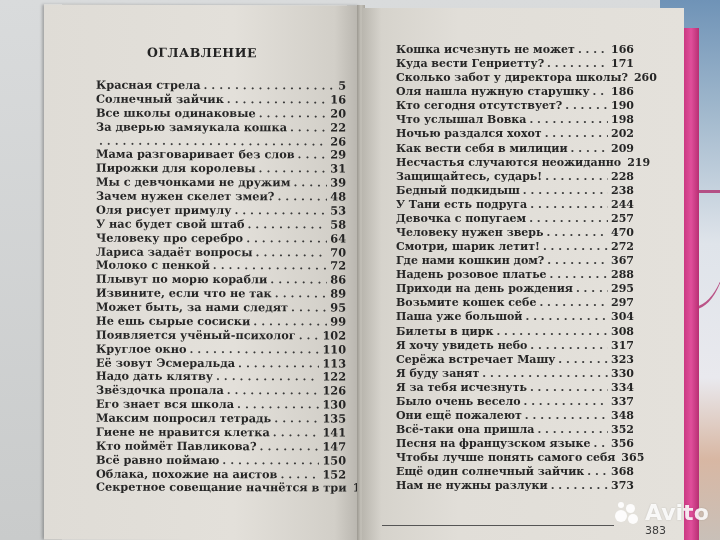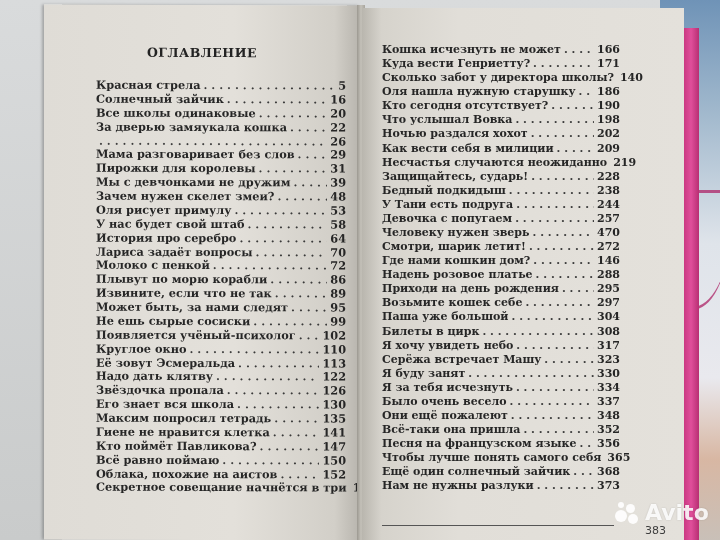--- a/index.html
+++ b/index.html
@@ -43,21 +43,21 @@
   .gutter {
     position:absolute; left:357px; top:5px; width:8px; height:535px;
     background: linear-gradient(90deg, #9c9991, #c4c1b9, #a8a59d);
   }
   .title {
     position:absolute; left:0; width:316px; top:40px; text-align:center;
     font-size:12.5px; font-weight:bold; letter-spacing:0.5px; color:#232323;
   }
   .toc { position:absolute; list-style:none; }
   .toc-left { left:52px; top:73px; width:250px; }
-  .toc-right { left:20px; top:35px; width:238px; }
+  .toc-right { left:34px; top:35px; width:238px; }
   .toc li {
     display:flex; align-items:baseline; height:13.88px;
     font-size:11.3px; color:#262626; white-space:nowrap;
     font-family: "DejaVu Serif", serif; font-weight:600;
   }
   .toc-right li { height:14.08px; font-size:11px; }
   .toc li .t { flex:0 0 auto; }
   .toc li .dots {
     flex:1 1 auto; overflow:hidden; margin:0 3px; color:#3a3a3a;
     letter-spacing:2px; font-weight:bold;
@@ -143,21 +143,21 @@
           <span class="t">Оля рисует примулу</span>
           <span class="dots"></span>
           <span class="p">53</span>
         </li>
         <li>
           <span class="t">У нас будет свой штаб</span>
           <span class="dots"></span>
           <span class="p">58</span>
         </li>
         <li>
-          <span class="t">История про серебро</span>
+          <span class="t">Человеку про серебро</span>
           <span class="dots"></span>
           <span class="p">64</span>
         </li>
         <li>
           <span class="t">Лариса задаёт вопросы</span>
           <span class="dots"></span>
           <span class="p">70</span>
         </li>
         <li>
           <span class="t">Молоко с пенкой</span>
@@ -257,21 +257,21 @@
           <span class="p">166</span>
         </li>
         <li>
           <span class="t">Куда вести Генриетту?</span>
           <span class="dots"></span>
           <span class="p">171</span>
         </li>
         <li>
           <span class="t">Сколько забот у директора школы?</span>
           <span class="dots"></span>
-          <span class="p">140</span>
+          <span class="p">260</span>
         </li>
         <li>
           <span class="t">Оля нашла нужную старушку</span>
           <span class="dots"></span>
           <span class="p">186</span>
         </li>
         <li>
           <span class="t">Кто сегодня отсутствует?</span>
           <span class="dots"></span>
           <span class="p">190</span>
@@ -322,21 +322,21 @@
           <span class="p">470</span>
         </li>
         <li>
           <span class="t">Смотри, шарик летит!</span>
           <span class="dots"></span>
           <span class="p">272</span>
         </li>
         <li>
           <span class="t">Где нами кошкин дом?</span>
           <span class="dots"></span>
-          <span class="p">146</span>
+          <span class="p">367</span>
         </li>
         <li>
           <span class="t">Надень розовое платье</span>
           <span class="dots"></span>
           <span class="p">288</span>
         </li>
         <li>
           <span class="t">Приходи на день рождения</span>
           <span class="dots"></span>
           <span class="p">295</span>

